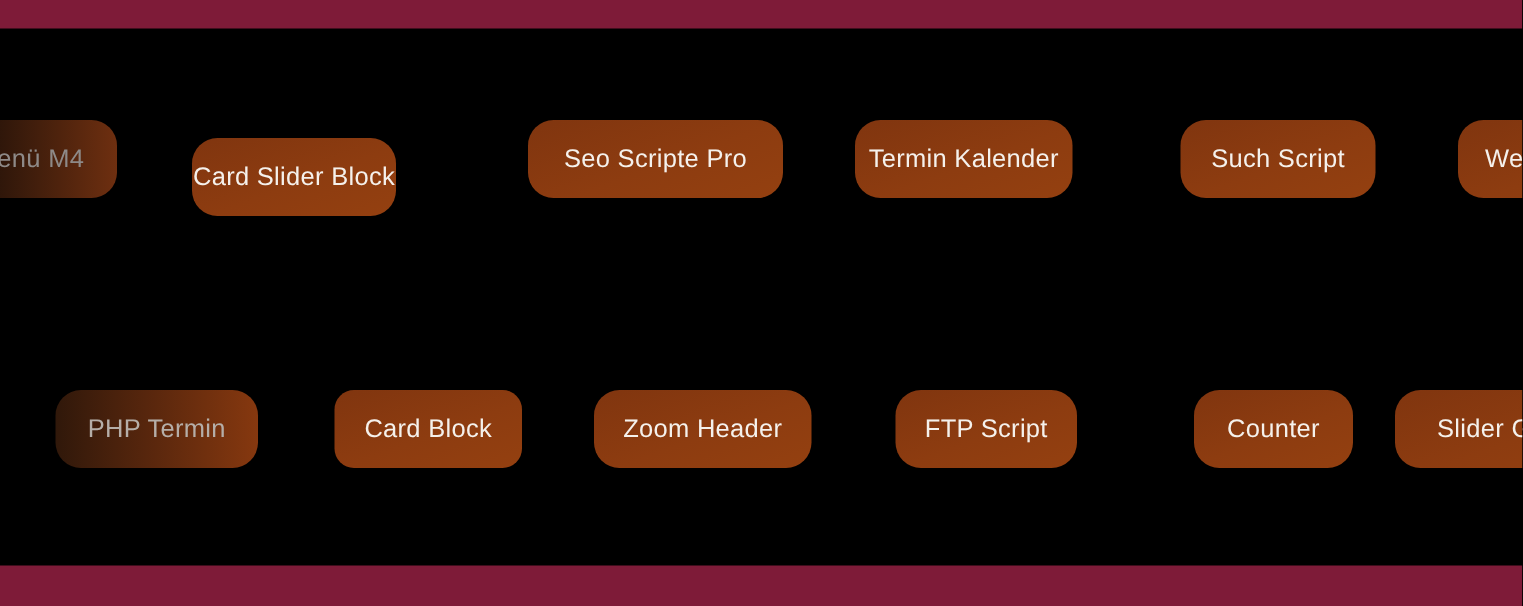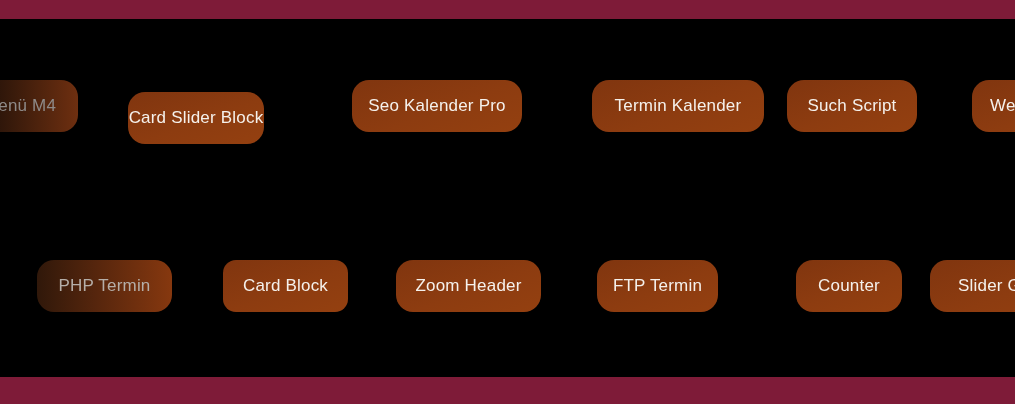--- a/index.html
+++ b/index.html
@@ -54,21 +54,21 @@
     color: #b5aea8;
   }
   .chip.clip-right {
     justify-content: flex-start;
   }
 
   
   .t0 { top: 80px; left: -38px; width: 116px; }
   .t1 { top: 92px; left: 128px; width: 136px; }
   .t2 { top: 80px; left: 352px; width: 170px; }
-  .t3 { top: 80px; left: 592px; width: 172px; }
+  .t3 { top: 80px; left: 570px; width: 145px; }
   .t4 { top: 80px; left: 787px; width: 130px; }
   .t5 { top: 80px; left: 972px; width: 150px; padding-left: 18px; }
 
   
   .b0 { top: 260px; left: 37px;  width: 135px; }
   .b1 { top: 260px; left: 223px; width: 125px; border-radius: 13px; }
   .b2 { top: 260px; left: 396px; width: 145px; }
   .b3 { top: 260px; left: 597px; width: 121px; }
   .b4 { top: 260px; left: 772px; width: 106px; margin-left: 24px; }
   .b5 { top: 260px; left: 930px; width: 170px; padding-left: 28px; }
@@ -76,30 +76,30 @@
 </head>
 <body>
 
 <div class="stage">
 
   <div class="bar top"></div>
 
   <div class="row">
     <button class="chip t0 faded-strong">Menü M4</button>
     <button class="chip t1">Card Slider Block</button>
-    <button class="chip t2">Seo Kalender Pro</button>
+    <button class="chip t2">Seo Scripte Pro</button>
     <button class="chip t3">Termin Kalender</button>
     <button class="chip t4">Such Script</button>
     <button class="chip t5 clip-right">We</button>
   </div>
 
   <div class="row">
     <button class="chip b0 faded-mild">PHP Termin</button>
     <button class="chip b1">Card Block</button>
     <button class="chip b2">Zoom Header</button>
-    <button class="chip b3">FTP Termin</button>
+    <button class="chip b3">FTP Script</button>
     <button class="chip b4">Counter</button>
     <button class="chip b5 clip-right">Slider Ge</button>
   </div>
 
   <div class="bar bottom"></div>
 
 </div>
 
 </body></html>

